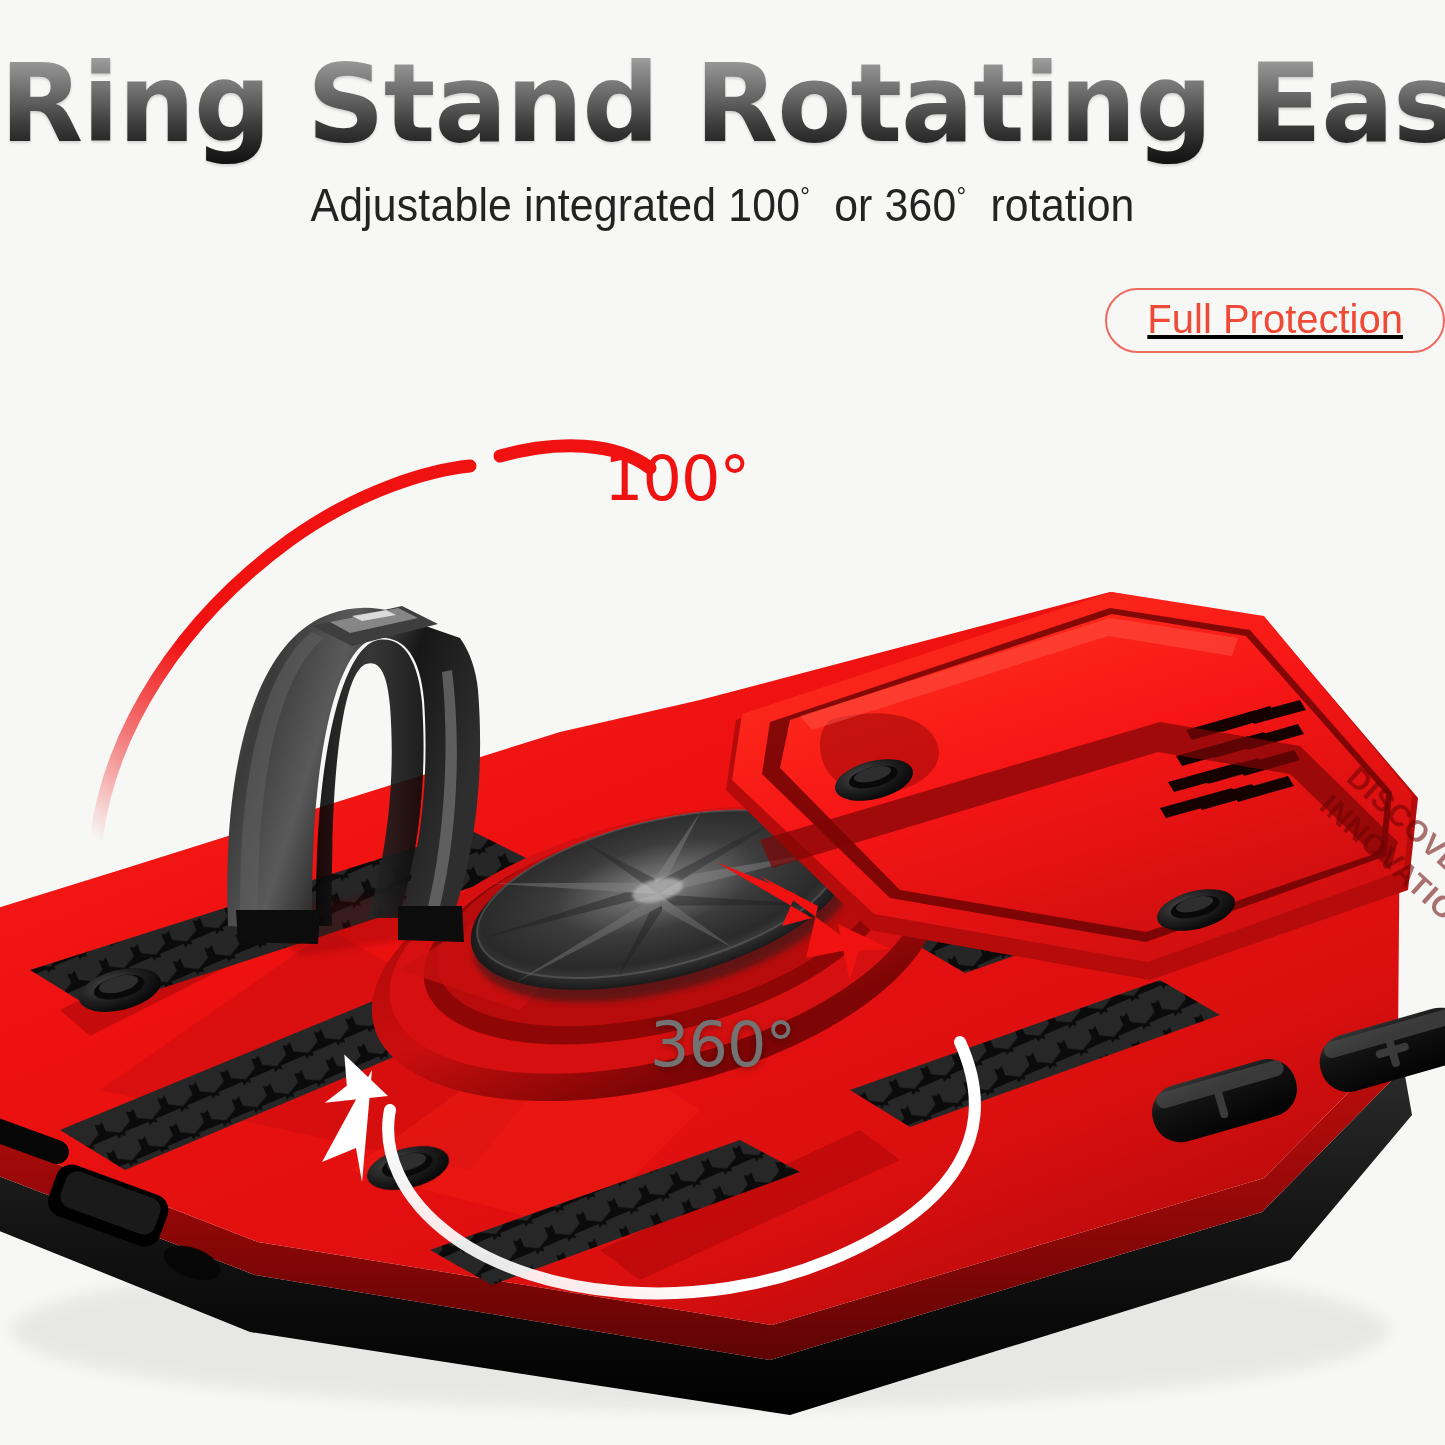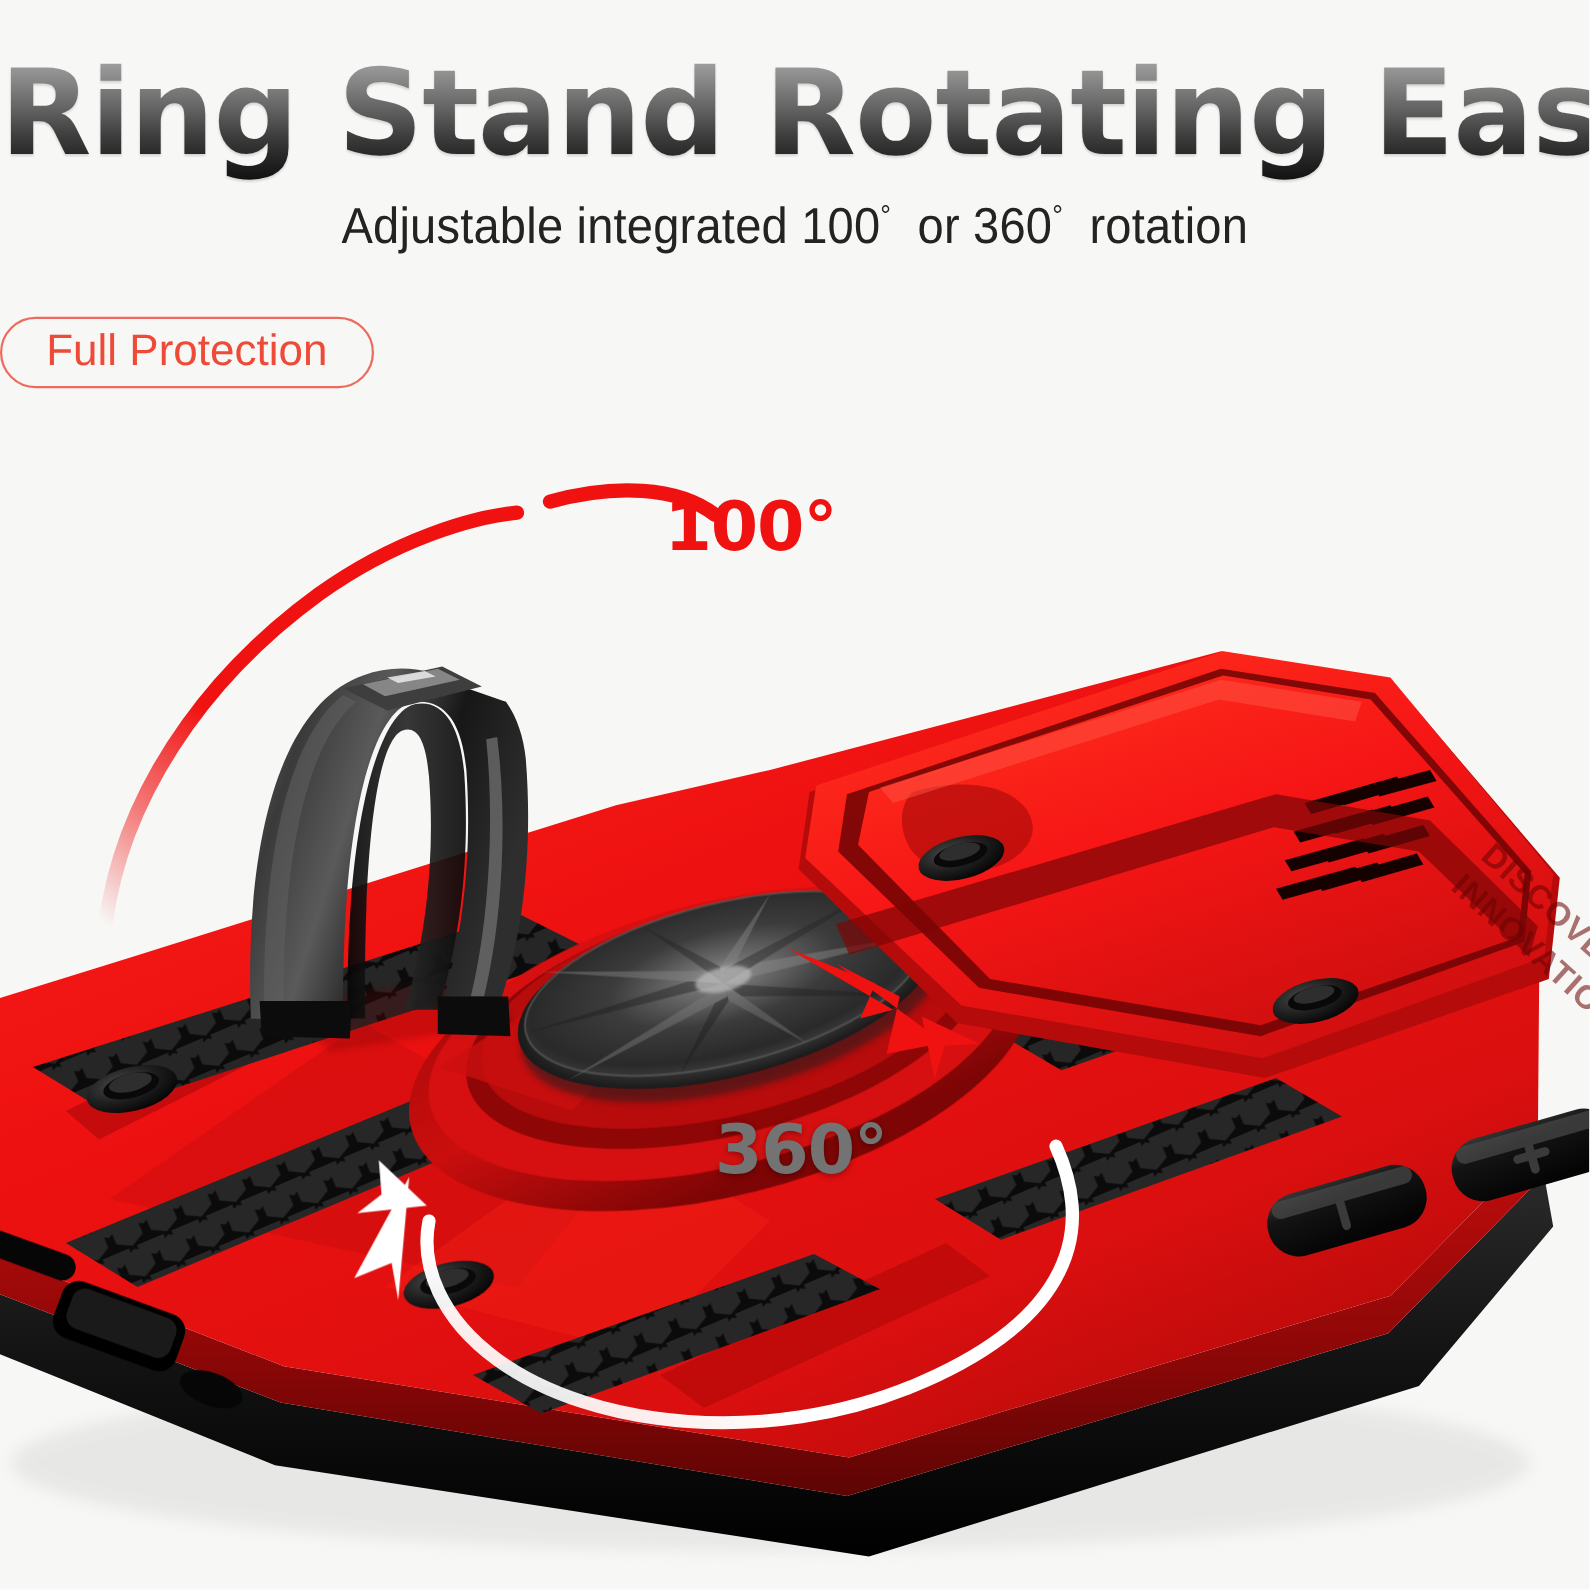--- a/index.html
+++ b/index.html
@@ -55,21 +55,21 @@
     white-space:nowrap;
     letter-spacing:0.2px;
     transform:scaleX(0.93);
   }
   #subtitle .deg { font-size:26px; vertical-align:super; letter-spacing:0; }
   #subtitle .gap { display:inline-block; width:26px; }
 
   
   #badge-wrap {
     position:absolute; top:288px; left:0; width:100%;
-    display:flex; justify-content:flex-start;
+    display:flex; justify-content:flex-end;text-decoration:underline;
   }
   #badge {
     border:2px solid #ef6a5e;
     border-radius:40px;
     padding:8px 40px 11px 40px;
     color:#ef4a37;
     font-size:40px;
     font-family:"Liberation Sans", sans-serif;
     line-height:1.05;
     background:transparent;
@@ -80,21 +80,21 @@
   #photo {
     position:absolute;
     left:0; top:370px; width:1445px; height:1075px;
   }
   #photo svg { display:block; width:100%; height:100%; }
 
   
   .ann {
     position:absolute;
     font-family:"DejaVu Sans", sans-serif;
-    font-weight:bold;
+    font-weight:normal;
     white-space:nowrap;
     pointer-events:none;
   }
   #ann-100 {
     left:604px; top:442px;
     font-size:62px;
     color:#f01111;
     letter-spacing:-1px;
   }
   #ann-360 {

